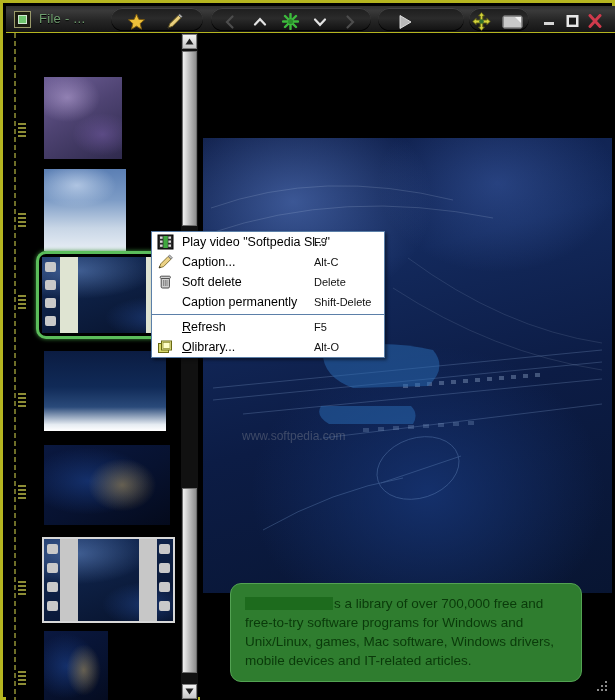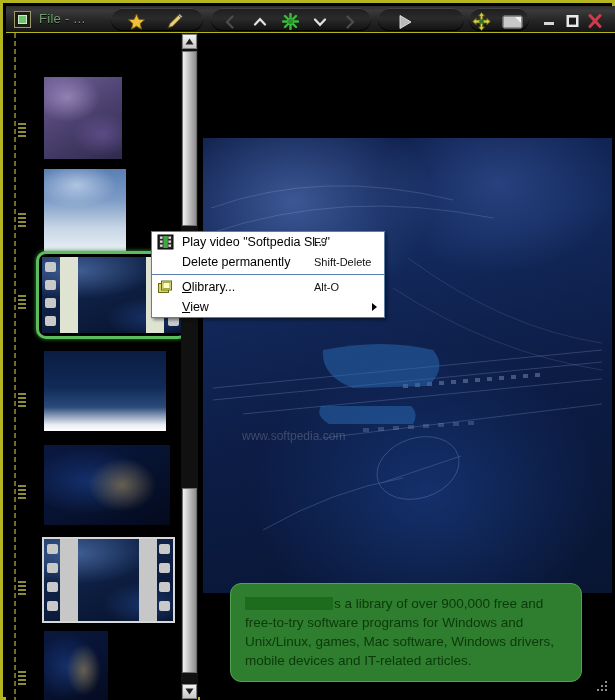--- a/index.html
+++ b/index.html
@@ -672,21 +672,21 @@
         </g>
         <g opacity="0.22" stroke="#d6e6fb" stroke-width="0.7" fill="none">
           <path d="M8 70 Q120 30 250 62"></path>
           <path d="M8 95 Q140 50 290 80"></path>
         </g>
       </svg>
     </div>
 
     <div id="watermark">www.softpedia.com</div>
 
-    <div id="caption-box"><span id="caption-redaction"></span><span>s a library of over 900,000 free and free-to-try software programs for Windows and Unix/Linux, games, Mac software, Windows drivers, mobile devices and IT-related articles.</span></div>
+    <div id="caption-box"><span id="caption-redaction"></span><span>s a library of over 700,000 free and free-to-try software programs for Windows and Unix/Linux, games, Mac software, Windows drivers, mobile devices and IT-related articles.</span></div>
   </div>
 
   <div id="context-menu">
 
     <div class="menu-item">
       <span class="mi-ico">
         <svg width="17" height="16" viewBox="0 0 17 16">
           <rect x="1" y="1" width="15" height="14" fill="#2b2b2b" stroke="#000"></rect>
           <rect x="3" y="2.5" width="2.6" height="2.3" fill="#dcdcdc"></rect>
           <rect x="3" y="6.5" width="2.6" height="2.3" fill="#dcdcdc"></rect>
@@ -696,46 +696,68 @@
           <rect x="11.4" y="10.5" width="2.6" height="2.3" fill="#dcdcdc"></rect>
           <rect x="6.4" y="2" width="4.4" height="12" fill="#3fa83f"></rect>
         </svg>
       </span>
       <span class="mi-label">Play video "Softpedia Sl..."</span>
       <span class="mi-accel">F9</span>
     </div>
 
 
 
-
-
     <div class="menu-item">
-      <span class="mi-label">Delete permanently</span>
+      <span class="mi-ico">
+        <svg width="17" height="16" viewBox="0 0 17 16">
+          <polygon points="2,14 3.8,9.8 11.2,2.4 14,5.2 6.6,12.6" fill="#ecd285" stroke="#7a6a28" stroke-width=".9"></polygon>
+          <polygon points="11.2,2.4 14,5.2 15.4,3.8 12.6,1" fill="#c4c4c4" stroke="#666" stroke-width=".8"></polygon>
+          <polygon points="2,14 3.9,13.4 2.6,12.1" fill="#232323"></polygon>
+        </svg>
+      </span>
+      <span class="mi-label">Caption...</span>
+      <span class="mi-accel">Alt-C</span>
+    </div>
+
+    <div class="menu-item">
+      <span class="mi-ico">
+        <svg width="17" height="16" viewBox="0 0 17 16">
+          <rect x="4.2" y="4" width="8.2" height="10" rx="1.2" fill="#cfcfcf" stroke="#4a4a4a"></rect>
+          <rect x="3.2" y="2.2" width="10.2" height="2.2" rx="1" fill="#e2e2e2" stroke="#4a4a4a"></rect>
+          <path d="M6.6 6 L6.6 12 M8.3 6 L8.3 12 M10 6 L10 12" stroke="#6d6d6d" stroke-width=".8"></path>
+        </svg>
+      </span>
+      <span class="mi-label">Soft delete</span>
+      <span class="mi-accel">Delete</span>
+    </div>
+
+    <div class="menu-item">
+      <span class="mi-label">Caption permanently</span>
       <span class="mi-accel">Shift-Delete</span>
     </div>
 
     <div class="menu-sep"></div>
 
+    <div class="menu-item">
+      <span class="mi-label"><span class="u">R</span><span>efresh</span></span>
+      <span class="mi-accel">F5</span>
+    </div>
 
     <div class="menu-item">
       <span class="mi-ico">
         <svg width="17" height="16" viewBox="0 0 17 16">
           <rect x="1.5" y="4.5" width="10" height="9" fill="#d8d86a" stroke="#6a6a14"></rect>
           <rect x="4.5" y="2" width="10" height="9" fill="#efef9a" stroke="#6a6a14"></rect>
           <rect x="6" y="3.4" width="7" height="6" fill="#ffffc8" stroke="#8a8a2a" stroke-width=".7"></rect>
         </svg>
       </span>
       <span class="mi-label"><span class="u">O</span><span>library...</span></span>
       <span class="mi-accel">Alt-O</span>
     </div>
 
-    <div class="menu-item">
-      <span class="mi-label"><span class="u">V</span><span>iew</span></span>
-      <span class="mi-sub"></span>
-    </div>
 
   </div>
 
   <div id="resize-grip">
     <i style="left:9px;top:0"></i>
     <i style="left:5px;top:4px"></i>
       <i style="left:9px;top:4px"></i>
     <i style="left:1px;top:8px"></i>
       <i style="left:5px;top:8px"></i>
       <i style="left:9px;top:8px"></i>

